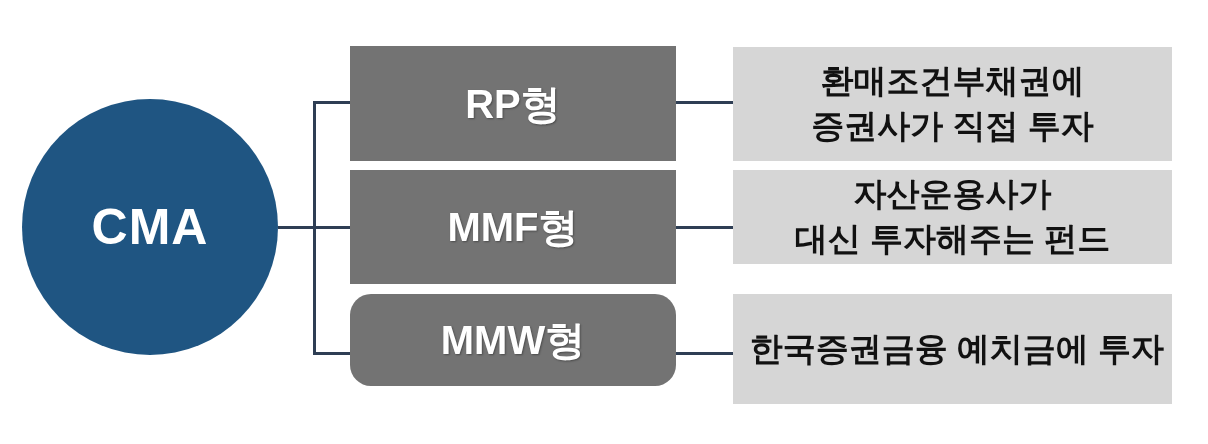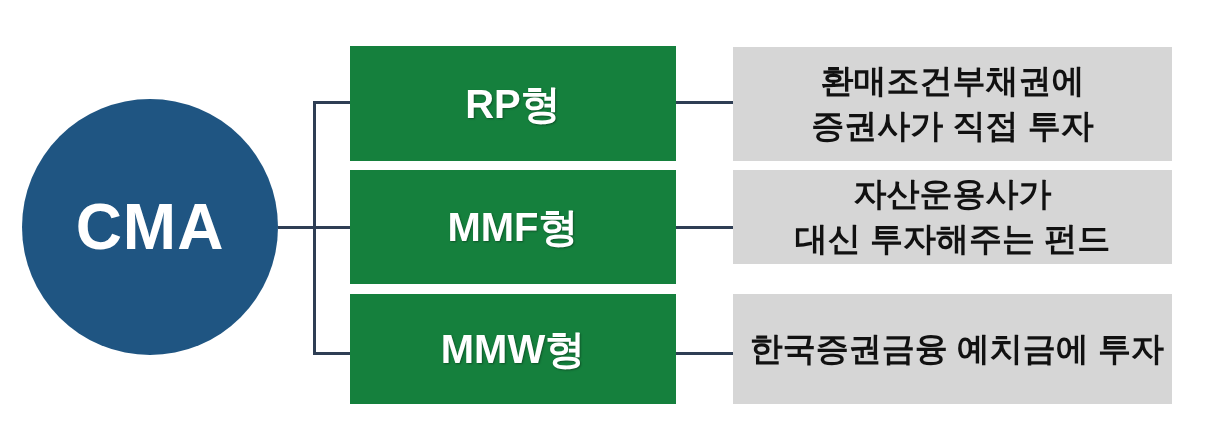--- a/index.html
+++ b/index.html
@@ -26,41 +26,41 @@
     width: 256px;
     height: 256px;
     border-radius: 50%;
     background: #1F5582;
     display: flex;
     align-items: center;
     justify-content: center;
   }
   .root-label {
     color: #ffffff;
-    font-size: 64px;
+    font-size: 50px;
     font-weight: bold;
     letter-spacing: 1px;
     line-height: 1;
     white-space: nowrap;
   }
 
   
   .line {
     position: absolute;
     background: #2E3E54;
   }
   .line-h { height: 3px; }
   .line-v { width: 3px; }
 
   
   .cat-box {
     position: absolute;
     left: 350px;
     width: 326px;
-    background: #15803d;
+    background: #737373;
     display: flex;
     align-items: center;
     justify-content: center;
   }
   .cat-label {
     color: #ffffff;
     font-size: 40px;
     font-weight: bold;
     line-height: 1.1;
     white-space: nowrap;
@@ -107,21 +107,21 @@
   <div class="line line-h" style="left:674px; top:101px; width:61px;"></div>
   <div class="line line-h" style="left:674px; top:226px; width:61px;"></div>
   <div class="line line-h" style="left:674px; top:352px; width:61px;"></div>
 
   <div class="cat-box" style="top:46px; height:115px;">
     <span class="cat-label">RP형</span>
   </div>
   <div class="cat-box" style="top:170px; height:114px;text-align:right;">
     <span class="cat-label">MMF형</span>
   </div>
-  <div class="cat-box" style="top:294px; height:110px;">
+  <div class="cat-box" style="top:294px; height:92px;border-radius:21px;">
     <span class="cat-label">MMW형</span>
   </div>
 
   <div class="desc-box" style="top:47px; height:114px;">
     <span class="desc-label">환매조건부채권에
 증권사가 직접 투자</span>
   </div>
   <div class="desc-box" style="top:170px; height:94px;">
     <span class="desc-label">자산운용사가
 대신 투자해주는 펀드</span>

